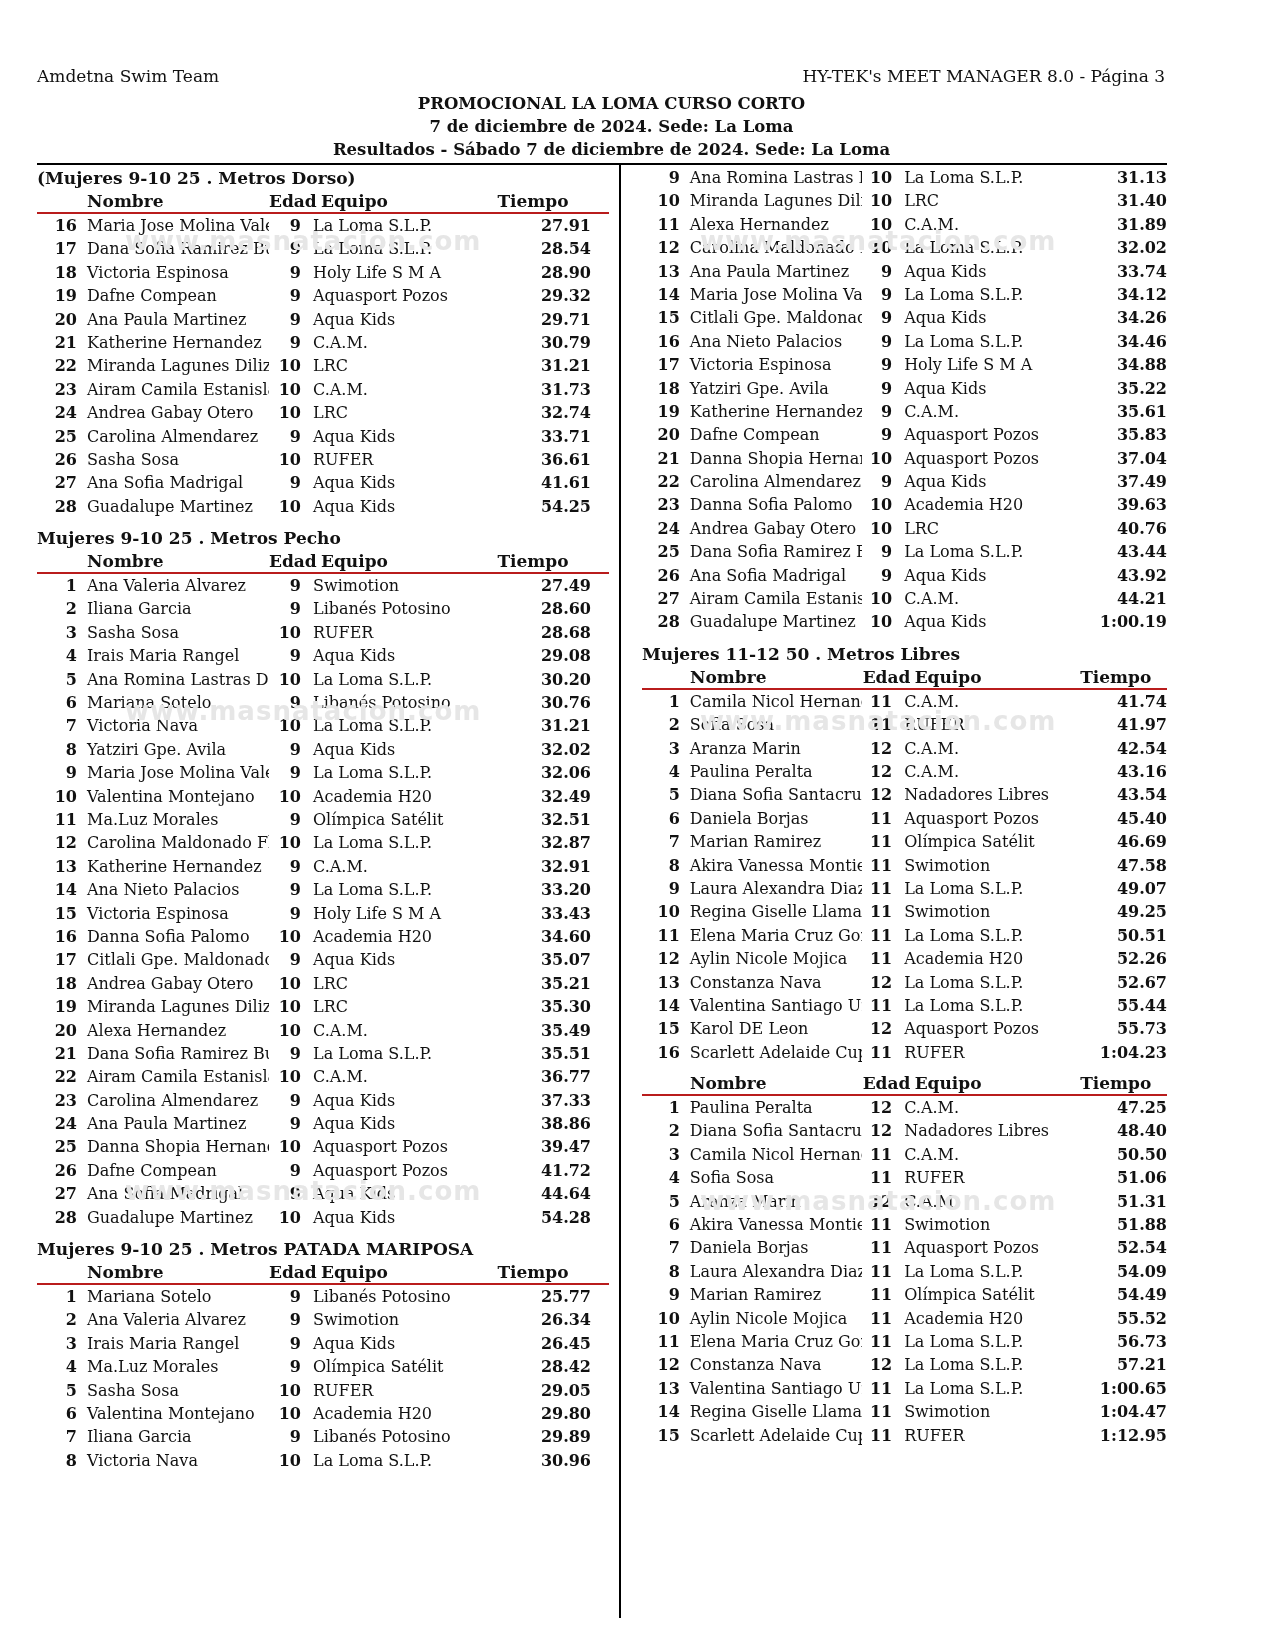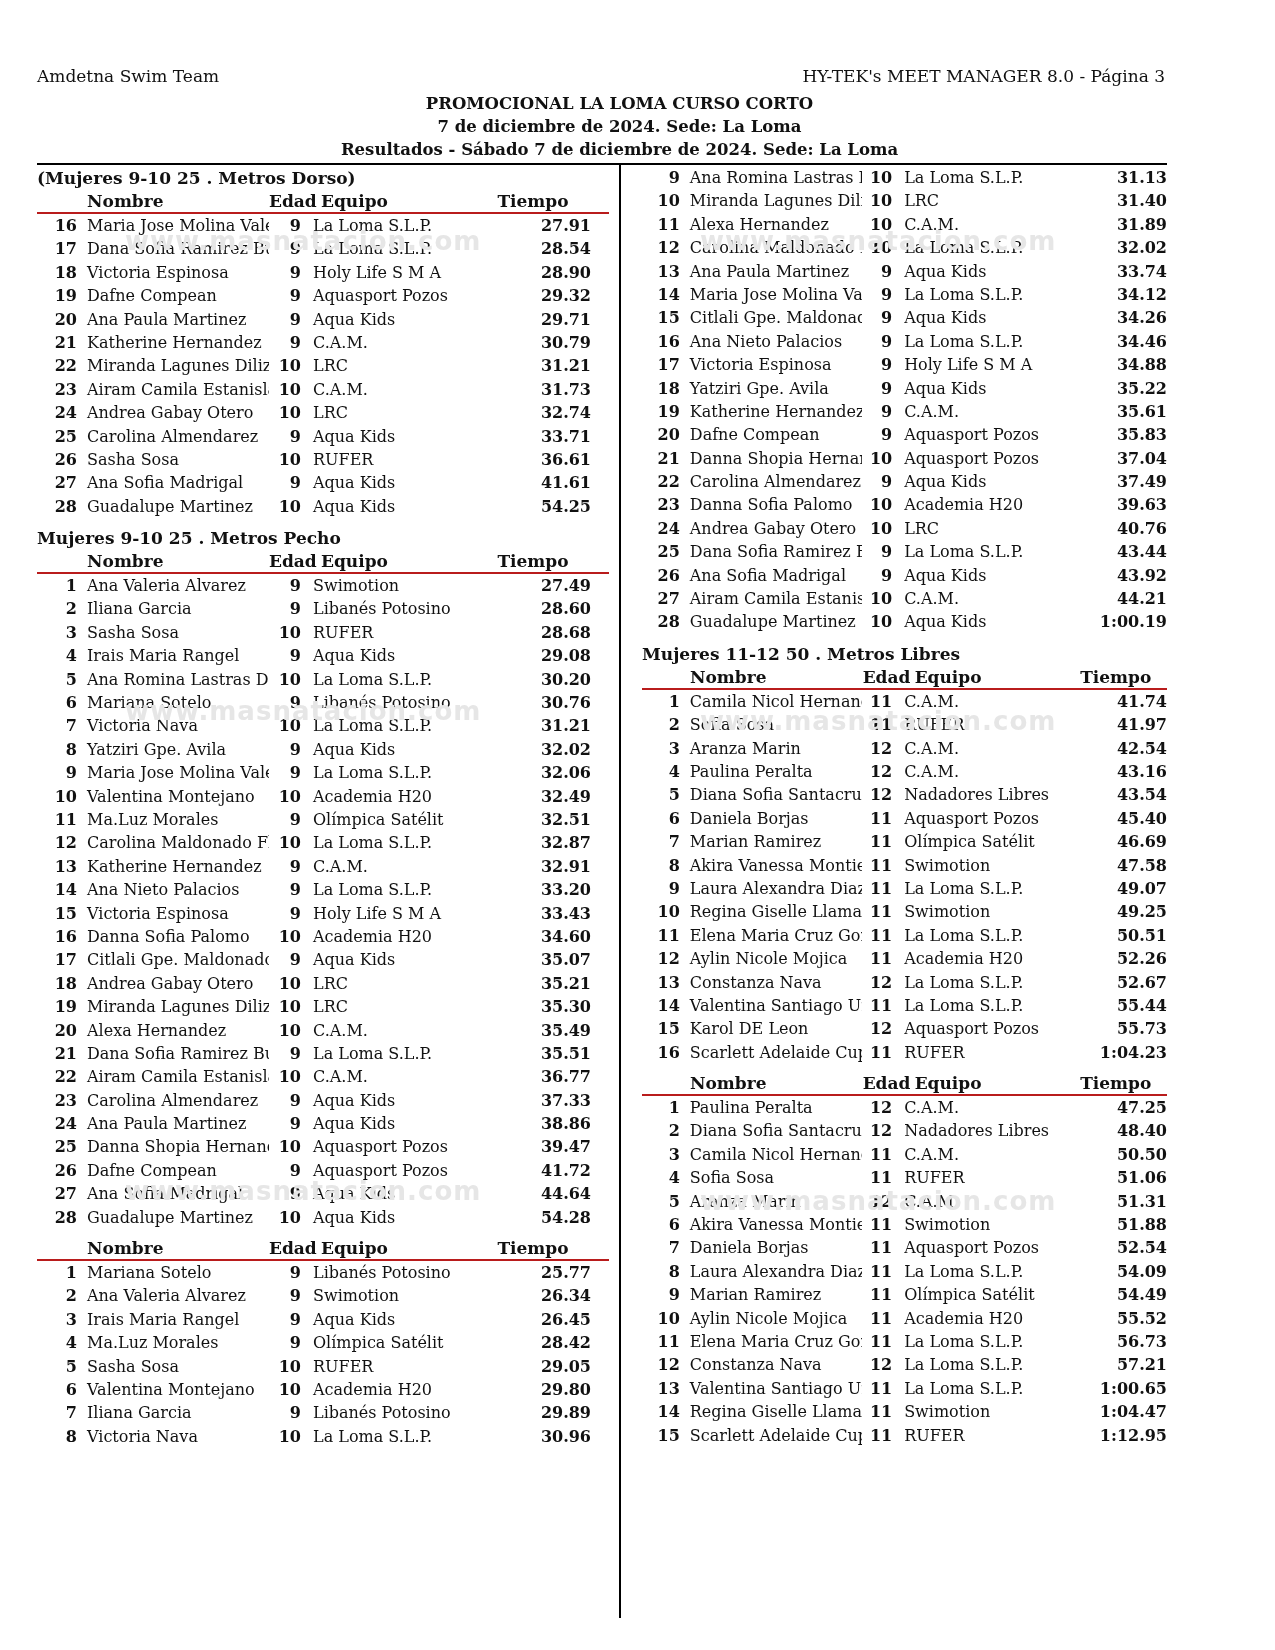--- a/index.html
+++ b/index.html
@@ -1,19 +1,19 @@
 <!DOCTYPE html>
 <html><head>
 <meta charset="utf-8">
 <style>
   html, body { margin:0; padding:0; background:#fff; }
   body { width:1275px; height:1650px; position:relative; font-family:"DejaVu Serif","Liberation Serif",serif; color:#111; overflow:hidden; }
   .hdr-left { position:absolute; left:37px; top:66px; font-size:17px; }
   .hdr-right { position:absolute; right:110px; top:66px; font-size:17px; }
-  .titles { position:absolute; left:8px; width:1027px; top:92px; text-align:center; font-weight:bold; font-size:16.5px; line-height:23px; }
+  .titles { position:absolute; left:0; width:1027px; top:92px; text-align:center; font-weight:bold; font-size:16.5px; line-height:23px; }
   .titles div { width:1275px; text-align:center; position:relative; left:-26px; }
   .topline { position:absolute; left:37px; top:163px; width:1130px; height:2px; background:#000; }
   .vline { position:absolute; left:619px; top:163px; width:2px; height:1455px; background:#000; }
   .col { position:absolute; top:166px; }
   .col.left { left:37px; width:572px; }
   .col.right { left:642px; width:525px; }
   .event { margin-bottom:8px; }
   .ev-title { font-weight:bold; font-size:17px; height:24px; line-height:24px; }
   .thead { display:flex; font-weight:bold; font-size:17px; height:22px; line-height:22px; border-bottom:2px solid #b91c1c; }
   .row { display:flex; font-size:16px; height:23.4px; line-height:23.4px; }
@@ -344,20 +344,21 @@
       </div>
       <div class="row">
         <span class="c-place">28</span>
         <span class="c-name">Guadalupe Martinez</span>
         <span class="c-age">10</span>
         <span class="c-team">Aqua Kids</span>
         <span class="c-time">54.28</span>
       </div>
     </div>
     <div class="event">
+      <div class="ev-title">Mujeres 9-10 25 . Metros PATADA MARIPOSA</div>
       <div class="thead">
         <span class="c-place"></span>
         <span class="c-name">Nombre</span>
         <span class="c-age">Edad</span>
         <span class="c-team">Equipo</span>
         <span class="c-time">Tiempo</span>
       </div>
       <div class="row">
         <span class="c-place">1</span>
         <span class="c-name">Mariana Sotelo</span>

